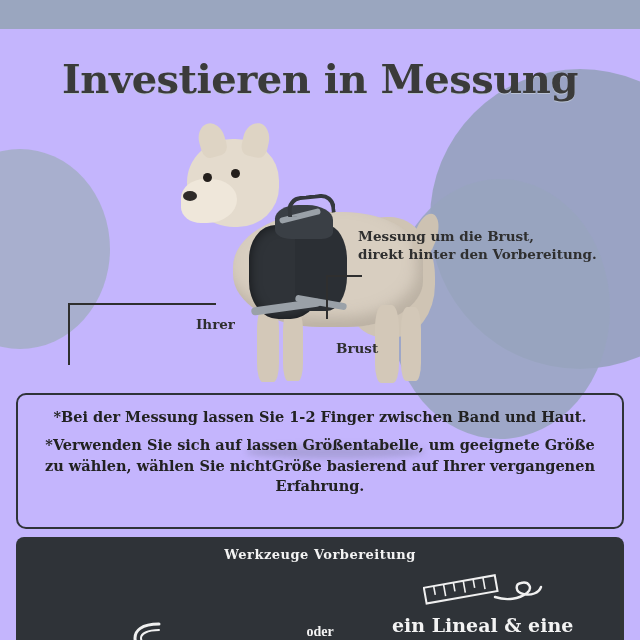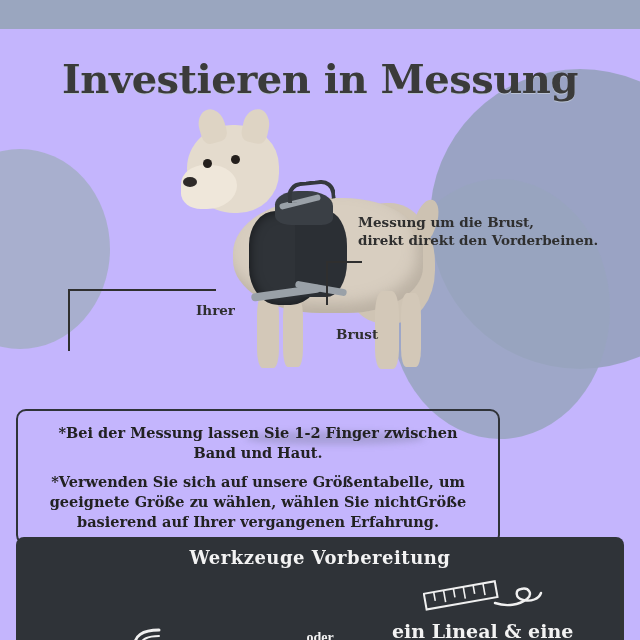--- a/index.html
+++ b/index.html
@@ -43,21 +43,21 @@
     font-weight: bold;
     font-size: 40px;
     letter-spacing: -0.5px;
     color: #3b3b3b;
     text-shadow: 0 1px 0 #b9c2d4;
   }
 
   
   .photo-area {
     position: absolute;
-    top: 64px;
+    top: 78px;
     left: 0;
     width: 640px;
     height: 280px;
   }
 
   
   .dog {
     position: absolute;
     left: 175px;
     top: 10px;
@@ -243,22 +243,22 @@
     position: absolute;
     background: #2f2f2f;
   }
   .leader.h { height: 1.5px; }
   .leader.v { width: 1.5px; }
 
   
   .notes {
     position: absolute;
     left: 16px;
-    top: 380px;
-    width: 484px;
+    top: 364px;
+    width: 608px;
     height: 136px;
     border: 2px solid #2f3338;
     border-radius: 10px;
     box-sizing: border-box;
     padding: 12px 18px 10px 18px;
     color: #222;
   }
   .note {
     font-family: "DejaVu Serif", serif;
     font-weight: bold;
@@ -278,21 +278,21 @@
     height: 116px;
     background: #2f3338;
     border-radius: 8px;
     box-sizing: border-box;
     color: #f3f3f3;
     text-align: center;
   }
   .footer-title {
     font-family: "DejaVu Serif", serif;
     font-weight: bold;
-    font-size: 18px;
+    font-size: 13px;
     letter-spacing: 0.5px;
     padding-top: 10px;
   }
   .tools {
     display: flex;
     align-items: flex-end;
     justify-content: space-around;
     padding: 8px 30px 0 30px;
   }
   .tool {
@@ -359,31 +359,31 @@
 
     <div class="leader h" style="left:326px; top:168px; width:36px;"></div>
     <div class="leader v" style="left:326px; top:168px; height:44px;"></div>
 
     <div class="leader h" style="left:68px; top:196px; width:0px;"></div>
     <div class="leader v" style="left:68px; top:196px; height:62px;"></div>
     <div class="leader h" style="left:68px; top:196px; width:148px;"></div>
 
     <div class="anno anno-chest">
       <div>Messung um die Brust,</div>
-      <div>direkt direkt den Vorderbeinen.</div>
+      <div>direkt hinter den Vorbereitung.</div>
     </div>
 
 
     <div class="anno label-hals">Ihrer</div>
     <div class="anno label-brust">Brust</div>
   </div>
 
   <div class="notes">
     <p class="note">*Bei der Messung lassen Sie 1-2 Finger zwischen Band und Haut.</p>
-    <p class="note">*Verwenden Sie sich auf unsere Größentabelle, um geeignete Größe zu wählen, wählen Sie nichtGröße basierend auf Ihrer vergangenen Erfahrung.</p>
+    <p class="note">*Verwenden Sie sich auf lassen Größentabelle, um geeignete Größe zu wählen, wählen Sie nichtGröße basierend auf Ihrer vergangenen Erfahrung.</p>
   </div>
 
   <div class="footer">
     <div class="footer-title">Werkzeuge Vorbereitung</div>
     <div class="tools">
 
       <div class="tool">
         <div class="tool-icon">
           <svg width="56" height="34" viewBox="0 0 56 34" aria-hidden="true">
             <path d="M30 3 C12 3 6 10 6 17 C6 25 13 31 23 31 L44 31" stroke="#f0f0f0" stroke-width="3" fill="none" stroke-linecap="round"></path>

